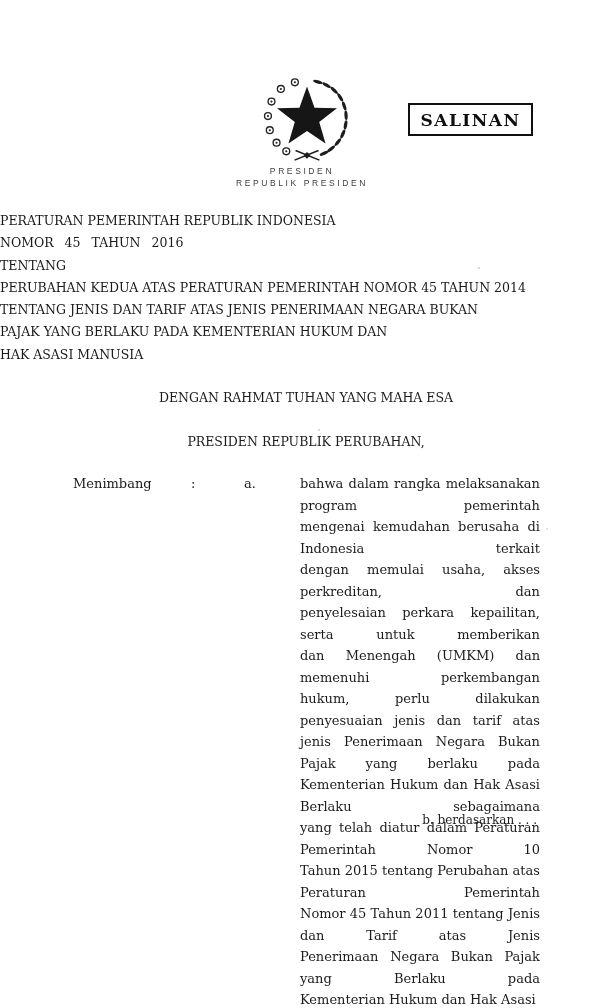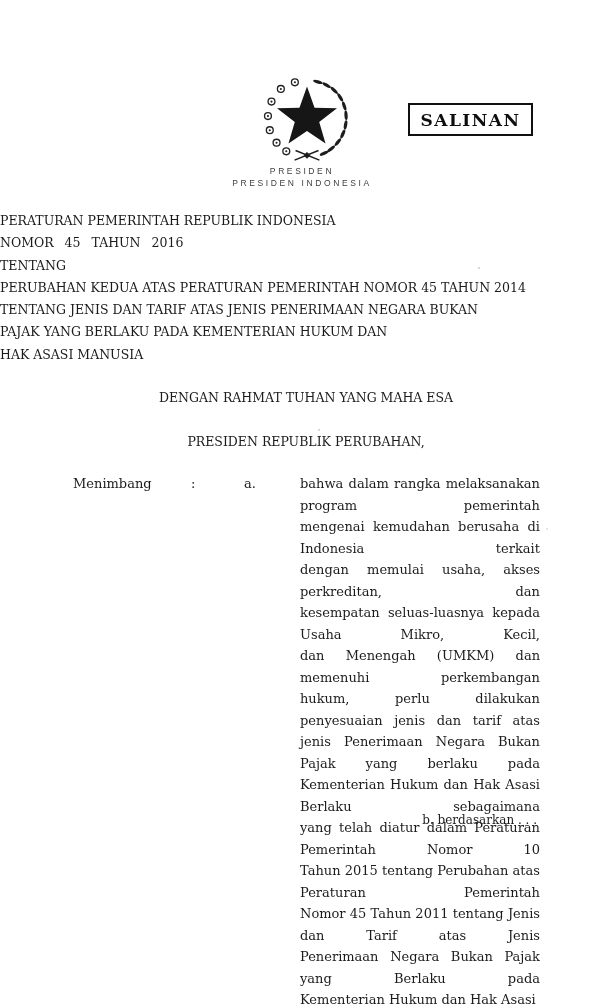--- a/index.html
+++ b/index.html
@@ -165,21 +165,21 @@
     </g>
     <rect x="47.5" y="78.5" width="5" height="5" fill="#1d1d1d" transform="rotate(45 50 81)"></rect>
   </svg>
 
   <div class="salinan-box">
     <span>SALINAN</span>
   </div>
 
   <div class="letterhead">
     <div>PRESIDEN</div>
-    <div>PRESIDEN INDONESIA</div>
+    <div>REPUBLIK PRESIDEN</div>
   </div>
 
   <div class="title-block">
     <div>PERATURAN PEMERINTAH REPUBLIK INDONESIA</div>
     <div class="wide-words">NOMOR 45 TAHUN 2016</div>
     <div>TENTANG</div>
     <div>PERUBAHAN KEDUA ATAS PERATURAN PEMERINTAH NOMOR 45 TAHUN 2014</div>
     <div>TENTANG JENIS DAN TARIF ATAS JENIS PENERIMAAN NEGARA BUKAN</div>
     <div>PAJAK YANG BERLAKU PADA KEMENTERIAN HUKUM DAN</div>
     <div>HAK ASASI MANUSIA</div>
@@ -189,21 +189,21 @@
   <div class="authority">PRESIDEN REPUBLIK PERUBAHAN,</div>
 
   <div class="considering">
     <div class="c-label">Menimbang</div>
     <div class="c-colon">:</div>
     <div class="c-letter">a.</div>
     <div class="c-para">
       <div class="jline">bahwa dalam rangka melaksanakan program pemerintah</div>
       <div class="jline">mengenai kemudahan berusaha di Indonesia terkait</div>
       <div class="jline">dengan memulai usaha, akses perkreditan, dan</div>
-      <div class="jline">kesempatan seluas-luasnya kepada Usaha Mikro, Kecil,</div>
+      <div class="jline">penyelesaian perkara kepailitan, serta untuk memberikan</div>
       <div class="jline">dan Menengah (UMKM) dan memenuhi perkembangan</div>
       <div class="jline">hukum, perlu dilakukan penyesuaian jenis dan tarif atas</div>
       <div class="jline">jenis Penerimaan Negara Bukan Pajak yang berlaku pada</div>
       <div class="jline">Kementerian Hukum dan Hak Asasi Berlaku sebagaimana</div>
       <div class="jline">yang telah diatur dalam Peraturan Pemerintah Nomor 10</div>
       <div class="jline">Tahun 2015 tentang Perubahan atas Peraturan Pemerintah</div>
       <div class="jline">Nomor 45 Tahun 2011 tentang Jenis dan Tarif atas Jenis</div>
       <div class="jline">Penerimaan Negara Bukan Pajak yang Berlaku pada</div>
       <div class="jlast">Kementerian Hukum dan Hak Asasi Manusia;</div>
     </div>

